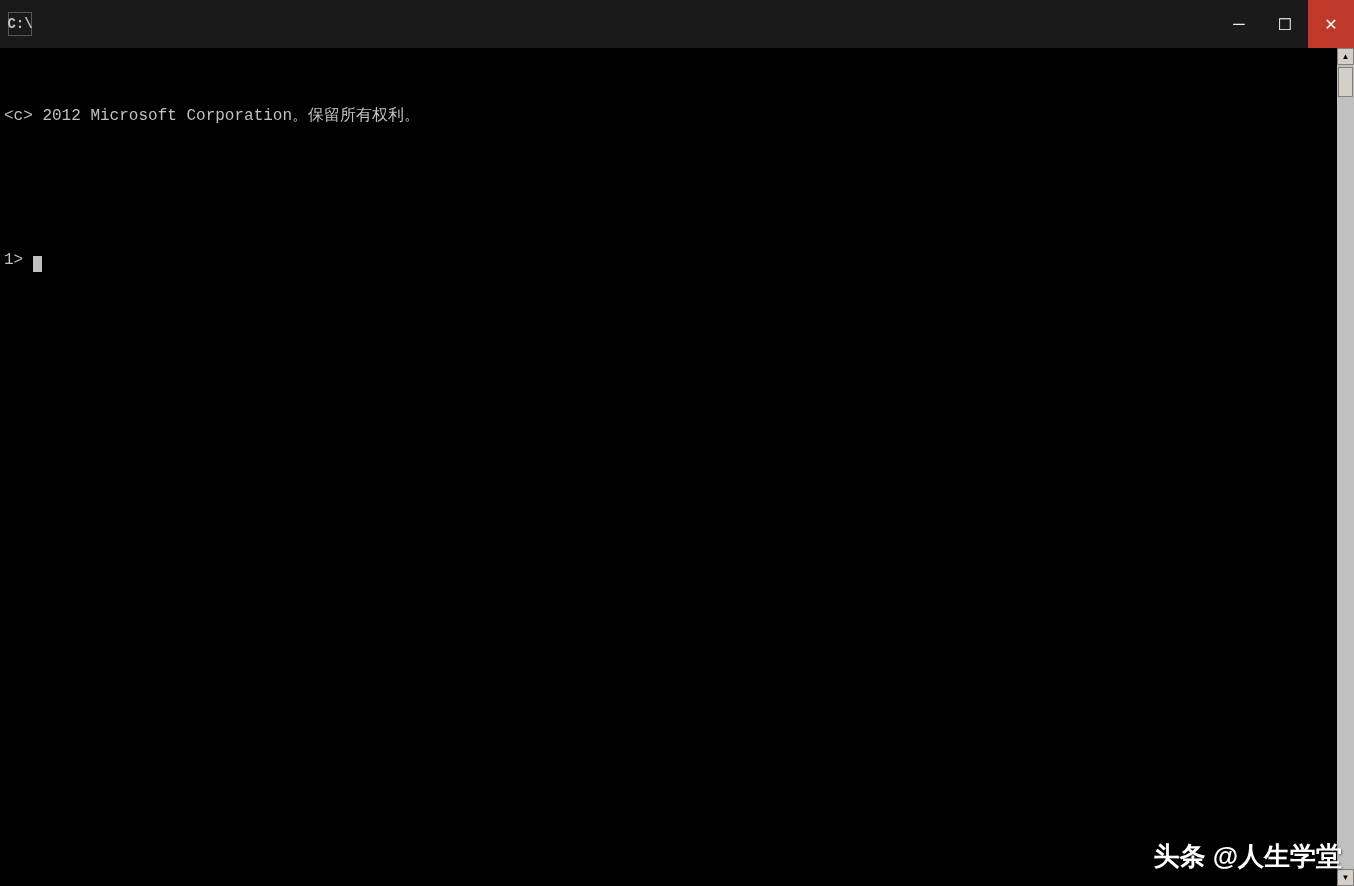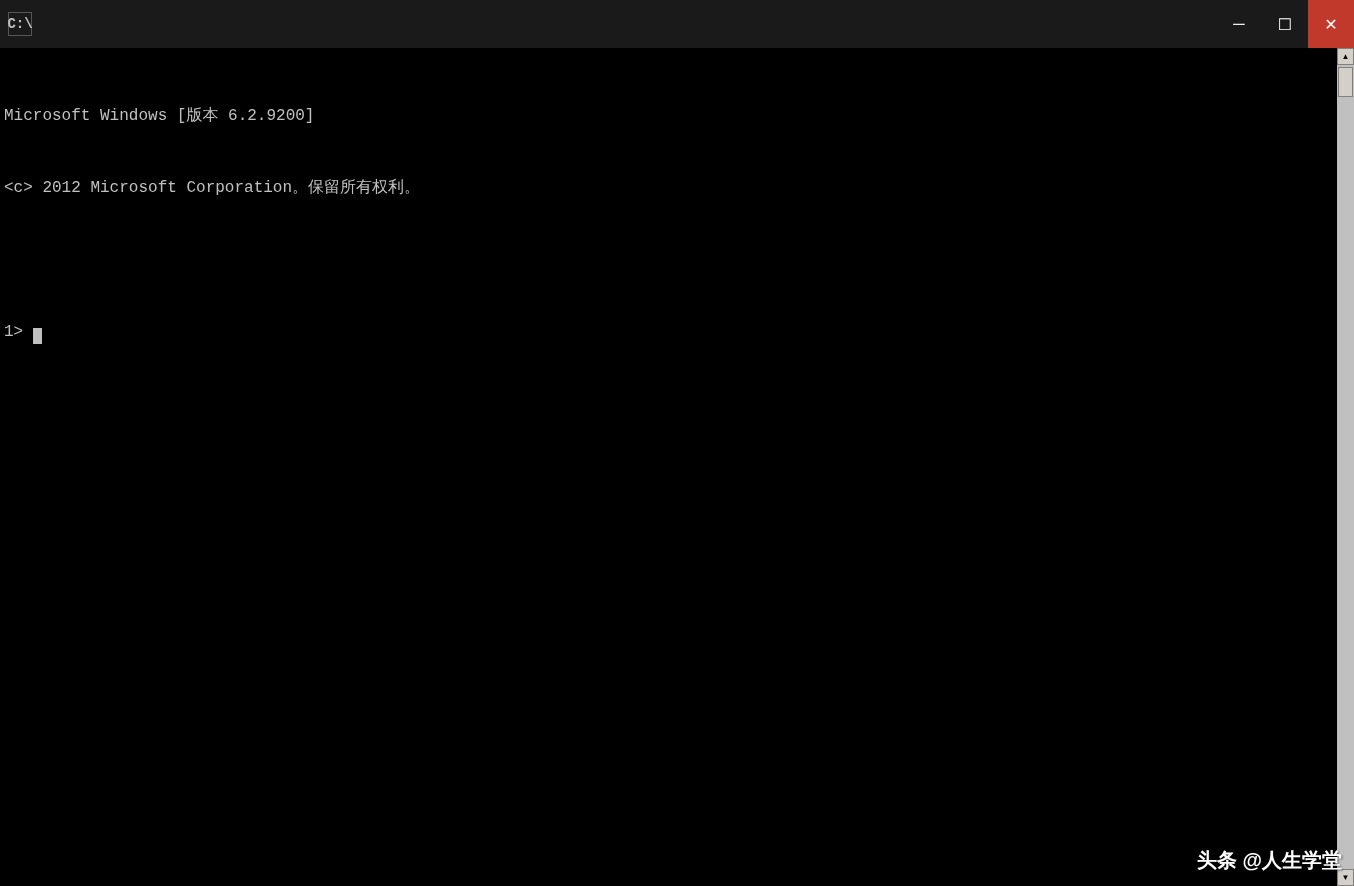--- a/index.html
+++ b/index.html
@@ -165,21 +165,21 @@
       position: absolute;
       top: 2px;
       left: 1px;
     }
 
     .watermark {
       position: absolute;
       bottom: 12px;
       right: 12px;
       color: white;
-      font-size: 20px;
+      font-size: 26px;
       font-weight: bold;
       font-family: Arial, sans-serif;
       text-shadow: 1px 1px 2px rgba(0,0,0,0.5);
       pointer-events: none;
     }
   </style>
 </head>
 <body>
 
 <div class="window">
@@ -198,21 +198,20 @@
         <span>☐</span>
       </div>
       <div class="title-btn close">
         <span>✕</span>
       </div>
     </div>
   </div>
 
   <div class="console-area">
     <div class="console-content">
-      <span class="console-line">Microsoft Windows [版本 6.2.9200]</span>
       <span class="console-line">&lt;c&gt; 2012 Microsoft Corporation。保留所有权利。</span>
       <span class="console-line"></span>
       <span class="console-line"><span>1&gt; </span><span class="cursor"></span></span>
     </div>
 
     <div class="scrollbar">
       <div class="scroll-btn">▲</div>
       <div class="scroll-track">
         <div class="scroll-thumb"></div>
       </div>

